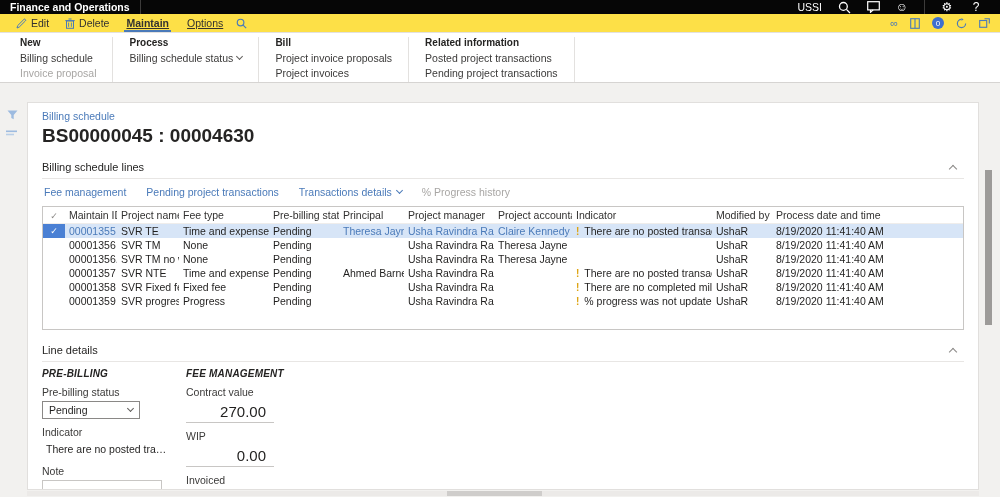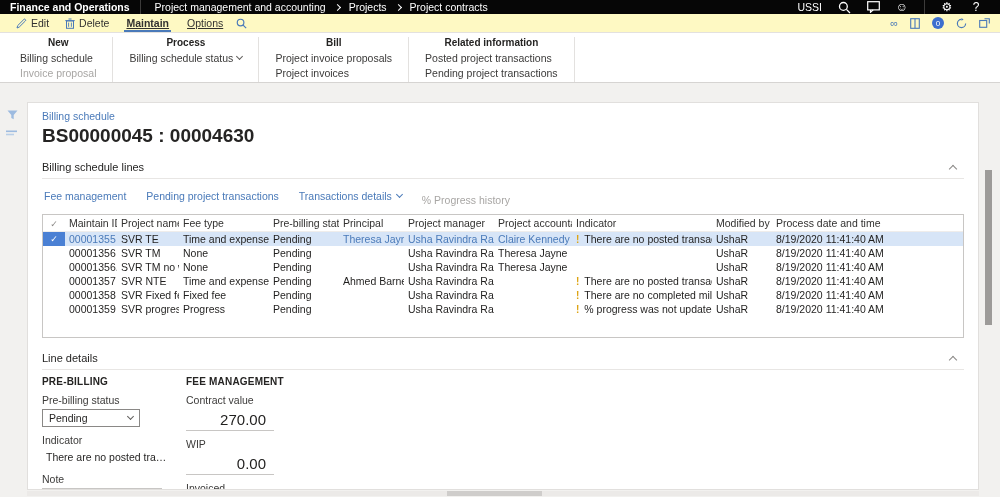--- a/index.html
+++ b/index.html
@@ -10,34 +10,34 @@
   .topbar { height:14px; background:#060606; color:#fff; display:flex; align-items:center; font-size:10.5px; }
   .brand { height:100%; display:flex; align-items:center; padding:0 10px; font-weight:bold; border-right:1px solid #3c3b3a; min-width:110px; }
   .crumbs { display:flex; align-items:center; margin-left:14px; gap:9px; }
   .crumb { cursor:default; }
   .chev-r { width:5px; height:5px; border-top:1.6px solid #fff; border-right:1.6px solid #fff; transform:rotate(45deg); display:inline-block; margin-top:1px; }
   .top-right { margin-left:auto; display:flex; align-items:center; gap:15px; padding-right:17px; }
   .top-ico { width:14px; height:14px; display:flex; align-items:center; justify-content:center; font-size:12px; color:#fff; }
   .top-div { width:1px; height:14px; background:#3c3b3a; }
 
   
-  .actionbar { height:19px; background:#fef9c3; border-bottom:1px solid #e3e1df; display:flex; align-items:center; font-size:10.5px; color:#323130; padding-left:8px; }
+  .actionbar { height:19px; background:#fde047; border-bottom:1px solid #e3e1df; display:flex; align-items:center; font-size:10.5px; color:#323130; padding-left:8px; }
   .act-btn { display:flex; align-items:center; gap:4px; padding:0 8px; height:100%; }
   .tab { padding:0 9px; height:100%; display:flex; align-items:center; position:relative;text-decoration:underline; }
   .tab.selected { font-weight:bold; }
   .tab.selected::after { content:""; position:absolute; left:7px; right:7px; bottom:0; height:2px; background:#4a7ab9; }
   .act-search { color:#4a7ab9; margin-left:4px; }
   .act-right { margin-left:auto; display:flex; align-items:center; gap:12px; padding-right:10px; }
   .act-ico { color:#4a7ab9; font-size:11px; display:flex; align-items:center; }
   .badge0 { width:12px; height:12px; border-radius:50%; background:#3d6fce; color:#fff; font-size:8px; display:flex; align-items:center; justify-content:center; }
 
   
   .ribbon { background:#fff; border-bottom:1px solid #d6d4d2; display:flex; padding:4px 0 0 4px; height:50px; }
   .rib-group { padding:0 16px; border-right:1px solid #e3e1df; }
-  .rib-title { font-weight:bold; font-size:10px; color:#252423; text-align:center; margin-bottom:3px; }
+  .rib-title { font-weight:bold; font-size:10px; color:#252423; text-align:left; margin-bottom:3px; }
   .rib-item { font-size:10.5px; color:#3b3a39; line-height:14.5px; white-space:nowrap; display:flex; align-items:center; gap:4px; }
   .rib-item.disabled { color:#a8a6a4; }
   .chev-d { width:5px; height:5px; border-right:1.4px solid #605e5c; border-bottom:1.4px solid #605e5c; transform:rotate(45deg); display:inline-block; margin-top:-3px; }
 
   
   .content { position:absolute; top:92px; left:0; right:0; bottom:0; }
   .leftstrip { position:absolute; left:0; top:6px; width:24px; display:flex; flex-direction:column; align-items:center; gap:10px; padding-top:12px; }
   .strip-ico { color:#7da3d8; }
   .card { position:absolute; left:27px; top:10px; right:21px; bottom:7px; background:#fff; border:1px solid #e1dfdd; padding:7px 14px 0 14px; overflow:hidden; }
   .v-thumb { position:absolute; right:8px; top:78px; width:7px; height:155px; background:#9d9b99; }
@@ -45,59 +45,52 @@
   .h-thumb { position:absolute; left:420px; width:95px; height:5px; background:#cfcdcb; }
 
   .caption { color:#4a7ab9; font-size:10.5px; }
   .page-title { font-size:19px; font-weight:bold; color:#252423; margin:3px 0 9px 0; }
 
   .section-head { display:flex; justify-content:space-between; align-items:center; font-weight:normal; font-size:11px; color:#252423; padding:5px 2px 5px 0; border-bottom:1px solid #e8e6e4; }
   .chev-up { width:6px; height:6px; border-top:1.6px solid #8a8886; border-left:1.6px solid #8a8886; transform:rotate(45deg); display:inline-block; margin:3px 6px 0 0; }
 
   .toolbar { display:flex; gap:20px; padding:7px 2px 8px 2px; font-size:10.5px; align-items:center; }
   .tb-link { color:#4a7ab9; display:flex; align-items:center; gap:5px; }
-  .tb-link.disabled { color:#a8a6a4;margin-top:8px; }
+  .tb-link.disabled { color:#a8a6a4; }
   .tb-link .chev-d { border-color:#4a7ab9; }
 
   .grid { border:1px solid #c8c6c4; height:124px; overflow:hidden; margin-bottom:9px; }
   table { border-collapse:collapse; table-layout:fixed; width:100%; font-size:10.5px; }
   th { text-align:left; font-weight:normal; color:#323130; height:16px; padding:0 4px; white-space:nowrap; overflow:hidden; border-bottom:1px solid #efedeb; }
   td { height:14px; padding:0 4px; white-space:nowrap; overflow:hidden; color:#201f1e; }
   tr.selected td { background:#d7e5f7; }
   td.checkcell, th.checkcell { padding:0; text-align:center; }
   .hdr-check { color:#8a8886; font-size:9px; }
   .sel-check { background:#4a80d4; color:#fff; width:100%; height:14px; display:flex; align-items:center; justify-content:center; font-size:9px; }
   .link { color:#4a7ab9; }
   .warn { color:#dda414; font-weight:bold; margin-right:5px; font-size:10px; }
 
   .details { display:flex; gap:16px; padding-top:6px; }
   .col-pb { width:128px; }
   .col-fee { width:130px; }
-  .group-title { font-weight:bold; font-size:10px; color:#252423; margin-bottom:4px; letter-spacing:.2px; }
+  .group-title { font-weight:bold; font-size:10px; color:#252423; margin-bottom:4px; letter-spacing:.2px;font-style:italic; }
   .fld-label { font-size:10.5px; color:#3b3a39; margin:7px 0 3px 0; }
   .select { border:1px solid #8a8886; height:18px; display:flex; align-items:center; justify-content:space-between; padding:0 6px; font-size:10.5px; width:98px; background:#fff; }
   .indicator-val { font-size:10.5px; color:#201f1e; white-space:nowrap; overflow:hidden; text-overflow:ellipsis; width:128px; padding:2px 0 3px 4px; }
   .note-box { border:1px solid #c8c6c4; width:120px; height:66px; background:#fff; }
   .fee-field { margin-bottom:7px; }
   .fee-value { border-bottom:1px solid #c8c6c4; text-align:right; padding:2px 8px 2px 0; width:88px; font-size:15px; color:#201f1e; }
 
   svg { display:block; }
 </style>
 </head>
 <body>
 
 <div class="topbar">
   <div class="brand">Finance and Operations</div>
-  <div class="crumbs">
-      <span class="crumb">Project management and accounting</span>
-      <span class="chev-r"></span>
-      <span class="crumb">Projects</span>
-      <span class="chev-r"></span>
-      <span class="crumb">Project contracts</span>
-    </div>
   <div class="top-right">
     <span>USSI</span>
     <span class="top-ico">
       <svg width="13" height="13" viewBox="0 0 13 13">
           <circle cx="5.4" cy="5.4" r="3.9" fill="none" stroke="#fff" stroke-width="1.3"></circle>
           <line x1="8.4" y1="8.4" x2="12" y2="12" stroke="#fff" stroke-width="1.3"></line>
         </svg>
     </span>
     <span class="top-ico">
       <svg width="13" height="12" viewBox="0 0 13 12">

